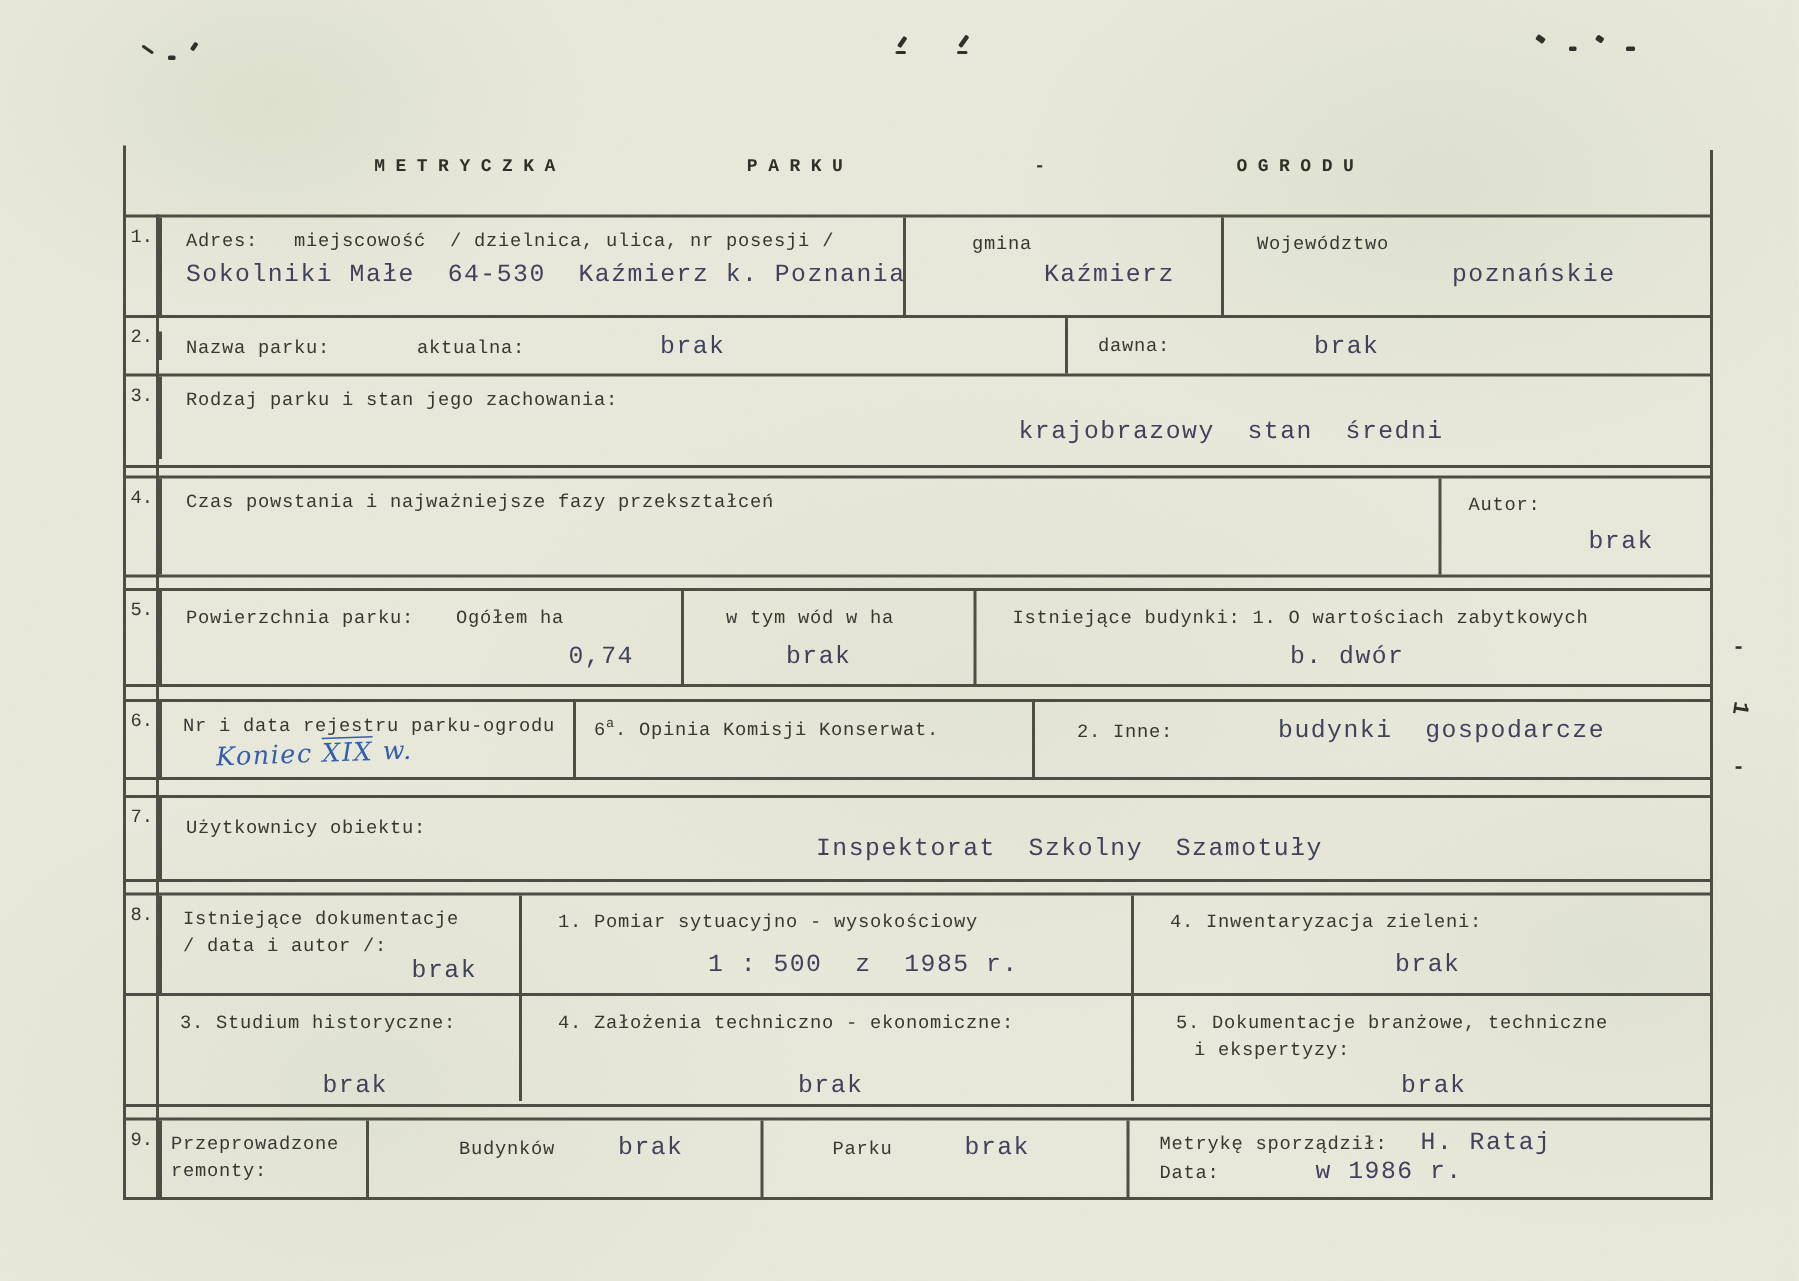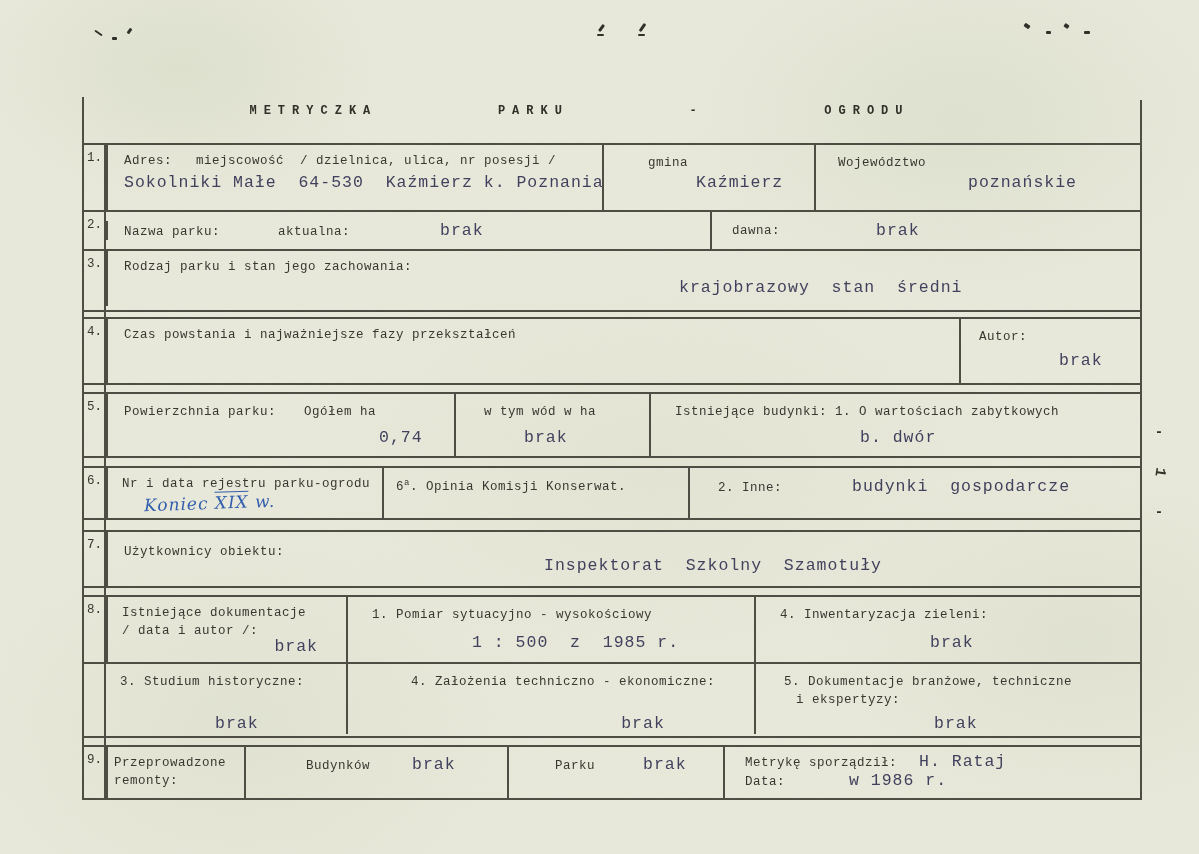--- a/index.html
+++ b/index.html
@@ -201,21 +201,21 @@
         <div><span class="lab">4. Inwentaryzacja zieleni:</span></div>
         <div style="margin-top:10px;padding-left:150px;"><span class="val">brak</span></div>
       </div>
     </div>
     <div class="trow" style="height:72px;">
       <div class="cell numcell"></div>
       <div class="cell" style="width:240px;padding:8px 0 0 14px;border-left:none;">
         <div><span class="lab">3. Studium historyczne:</span></div>
         <div style="margin-top:24px;padding-left:95px;"><span class="val">brak</span></div>
       </div>
-      <div class="cell" style="width:408px;padding:8px 0 0 24px;text-align:center;">
+      <div class="cell" style="width:408px;padding:8px 0 0 24px;">
         <div><span class="lab">4. Założenia techniczno - ekonomiczne:</span></div>
         <div style="margin-top:24px;padding-left:160px;"><span class="val">brak</span></div>
       </div>
       <div class="cell" style="flex:1;padding:8px 0 0 28px;">
         <div><span class="lab">5. Dokumentacje branżowe, techniczne</span></div>
         <div style="padding-left:12px;"><span class="lab">i ekspertyzy:</span></div>
         <div style="margin-top:6px;padding-left:150px;"><span class="val">brak</span></div>
       </div>
     </div>
   </div>
@@ -223,21 +223,21 @@
   <div class="block" style="top:745px;height:55px;">
     <div class="trow" style="height:51px;">
       <div class="cell numcell">9.</div>
       <div class="cell" style="width:138px;padding:6px 0 0 6px;">
         <div><span class="lab">Przeprowadzone</span></div>
         <div><span class="lab">remonty:</span></div>
       </div>
       <div class="cell" style="width:263px;padding:8px 0 0 60px;">
         <span class="lab">Budynków</span><span class="val" style="margin-left:42px;">brak</span>
       </div>
-      <div class="cell" style="width:216px;padding:8px 0 0 46px;">
+      <div class="cell" style="width:244px;padding:8px 0 0 46px;">
         <span class="lab">Parku</span><span class="val" style="margin-left:48px;">brak</span>
       </div>
       <div class="cell" style="flex:1;padding:5px 0 0 20px;">
         <div><span class="lab">Metrykę sporządził:</span><span class="val" style="margin-left:22px;">H. Rataj</span></div>
         <div style="margin-top:0px;"><span class="lab">Data:</span><span class="val" style="margin-left:64px;">w 1986 r.</span></div>
       </div>
     </div>
   </div>
 
   <svg class="grain" width="1199" height="854">

